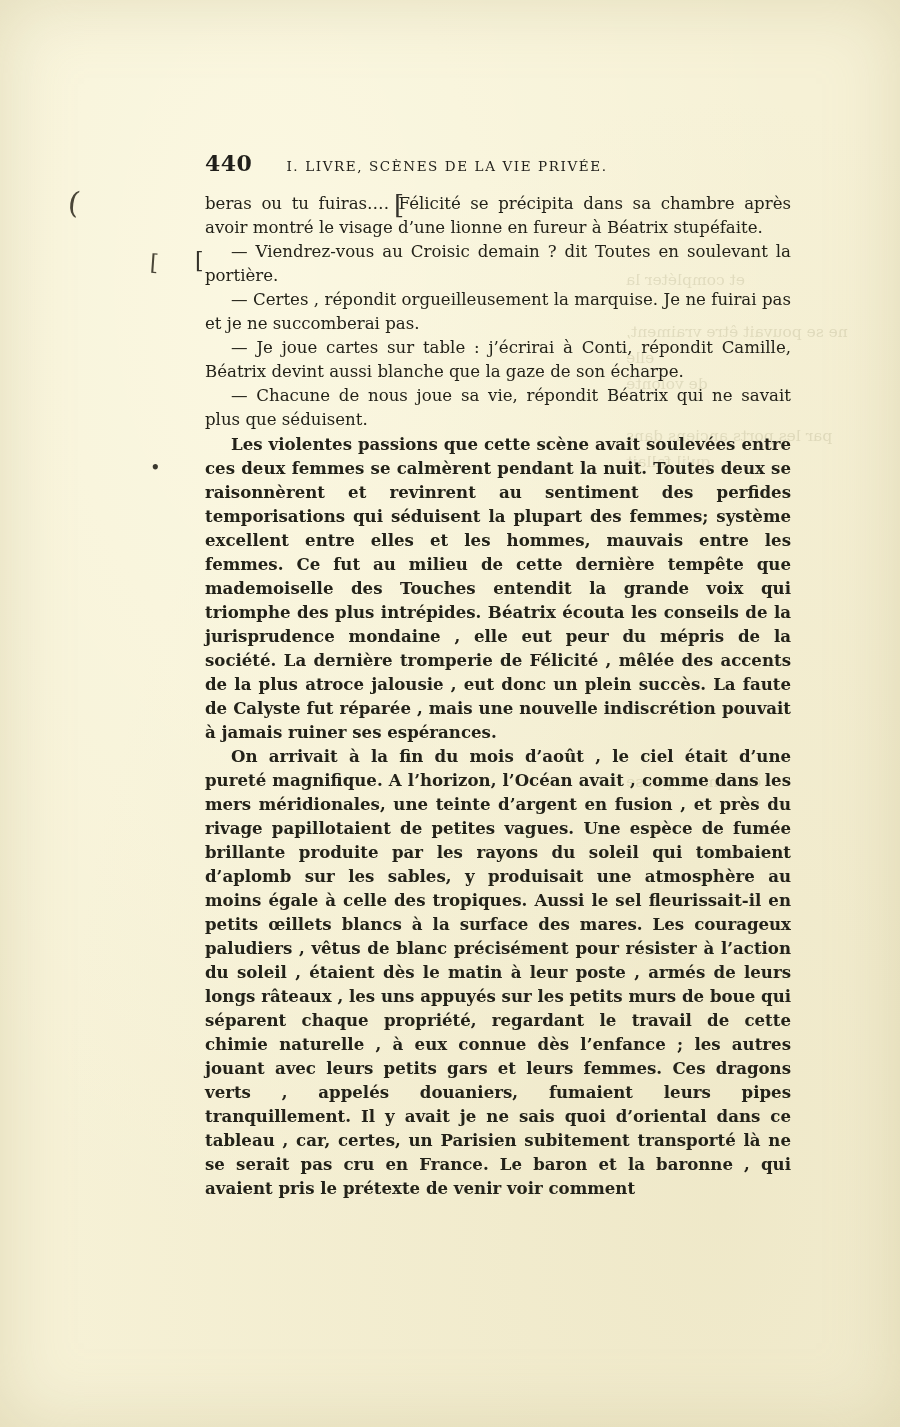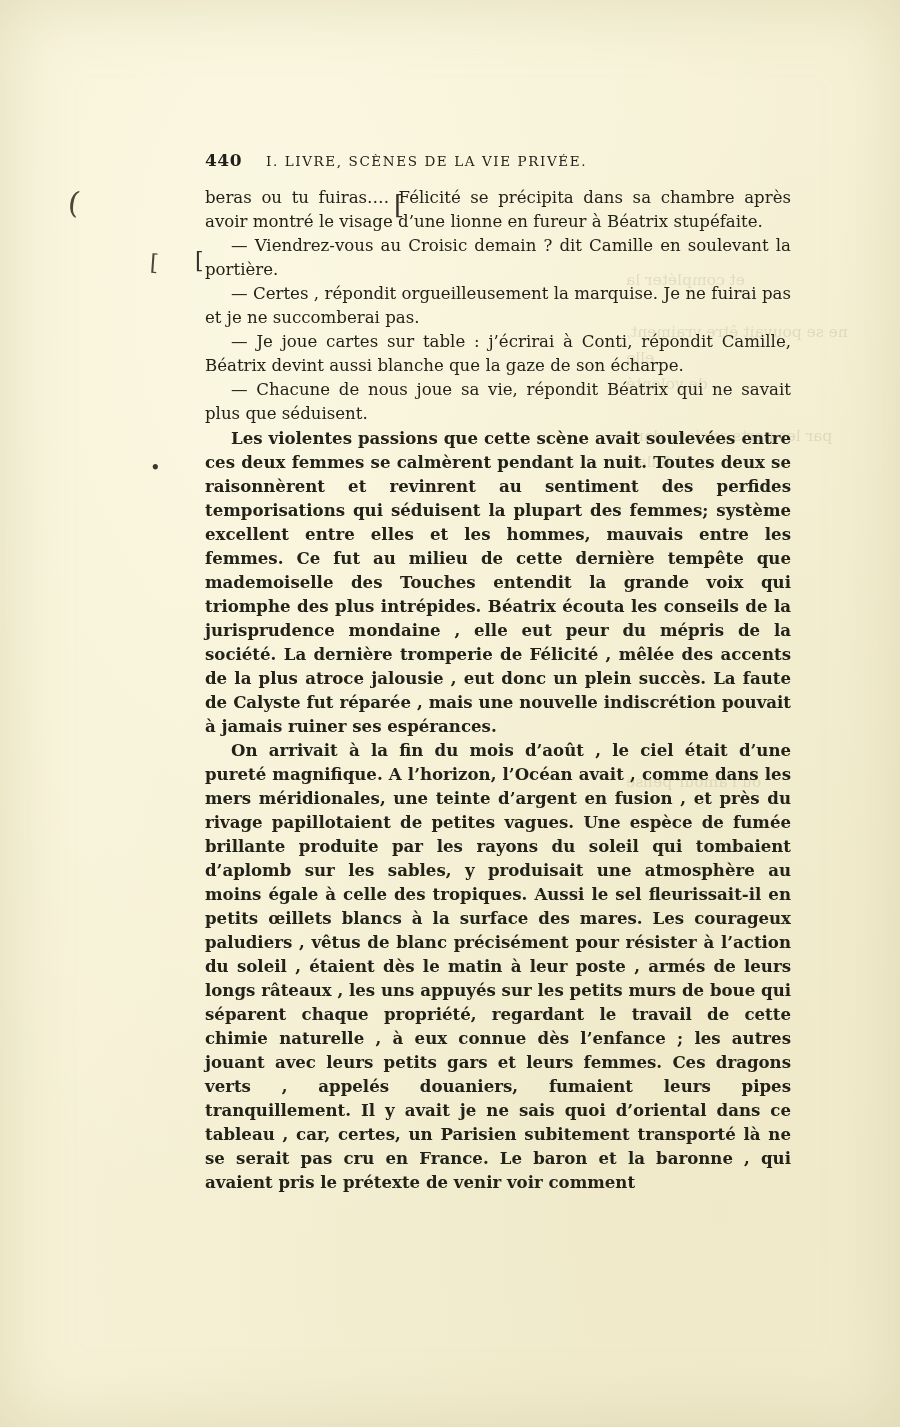--- a/index.html
+++ b/index.html
@@ -37,27 +37,27 @@
     width: 586px;
   }
   .header-line {
     display: flex;
     align-items: baseline;
     font-family: "DejaVu Serif", serif;
     color: #1d1c18;
     margin-bottom: 16px;
   }
   .folio {
-    font-size: 17px;
+    font-size: 22px;
     font-weight: bold;
     letter-spacing: 0.5px;
     color: #201f1a;
   }
   .running-title {
-    margin-left: 24px;
+    margin-left: 34px;
     font-size: 13.5px;
     letter-spacing: 1.6px;
     color: #23221c;
     font-variant: small-caps;
     text-transform: uppercase;
     font-weight: normal;
   }
   .body-text {
     font-size: 16.6px;
     line-height: 24px;
@@ -152,21 +152,21 @@
 
   <div class="sheet">
 
     <div class="header-line">
       <span class="folio">440</span>
       <span class="running-title">I. LIVRE, SCÈNES DE LA VIE PRIVÉE.</span>
     </div>
 
     <div class="body-text">
       <p>beras ou tu fuiras…. Félicité se précipita dans sa chambre après avoir montré le visage d’une lionne en fureur à Béatrix stupéfaite.</p>
-      <p class="dialogue">— Viendrez-vous au Croisic demain ? dit Camille en soulevant la portière.</p>
+      <p class="dialogue">— Viendrez-vous au Croisic demain ? dit Toutes en soulevant la portière.</p>
       <p class="dialogue">— Certes , répondit orgueilleusement la marquise. Je ne fuirai pas et je ne succomberai pas.</p>
       <p class="dialogue">— Je joue cartes sur table : j’écrirai à Conti, répondit Camille, Béatrix devint aussi blanche que la gaze de son écharpe.</p>
       <p class="dialogue">— Chacune de nous joue sa vie, répondit Béatrix qui ne savait plus que séduisent.</p>
       <p class="indent">Les violentes passions que cette scène avait soulevées entre ces deux femmes se calmèrent pendant la nuit. Toutes deux se raisonnèrent et revinrent au sentiment des perfides temporisations qui séduisent la plupart des femmes; système excellent entre elles et les hommes, mauvais entre les femmes. Ce fut au milieu de cette dernière tempête que mademoiselle des Touches entendit la grande voix qui triomphe des plus intrépides. Béatrix écouta les conseils de la jurisprudence mondaine , elle eut peur du mépris de la société. La dernière tromperie de Félicité , mêlée des accents de la plus atroce jalousie , eut donc un plein succès. La faute de Calyste fut réparée , mais une nouvelle indiscrétion pouvait à jamais ruiner ses espérances.</p>
       <p class="indent">On arrivait à la fin du mois d’août , le ciel était d’une pureté magnifique. A l’horizon, l’Océan avait , comme dans les mers méridionales, une teinte d’argent en fusion , et près du rivage papillotaient de petites vagues. Une espèce de fumée brillante produite par les rayons du soleil qui tombaient d’aplomb sur les sables, y produisait une atmosphère au moins égale à celle des tropiques. Aussi le sel fleurissait-il en petits œillets blancs à la surface des mares. Les courageux paludiers , vêtus de blanc précisément pour résister à l’action du soleil , étaient dès le matin à leur poste , armés de leurs longs râteaux , les uns appuyés sur les petits murs de boue qui séparent chaque propriété, regardant le travail de cette chimie naturelle , à eux connue dès l’enfance ; les autres jouant avec leurs petits gars et leurs femmes. Ces dragons verts , appelés douaniers, fumaient leurs pipes tranquillement. Il y avait je ne sais quoi d’oriental dans ce tableau , car, certes, un Parisien subitement transporté là ne se serait pas cru en France. Le baron et la baronne , qui avaient pris le prétexte de venir voir comment</p>
     </div>
 
   </div>
 </div>
 

